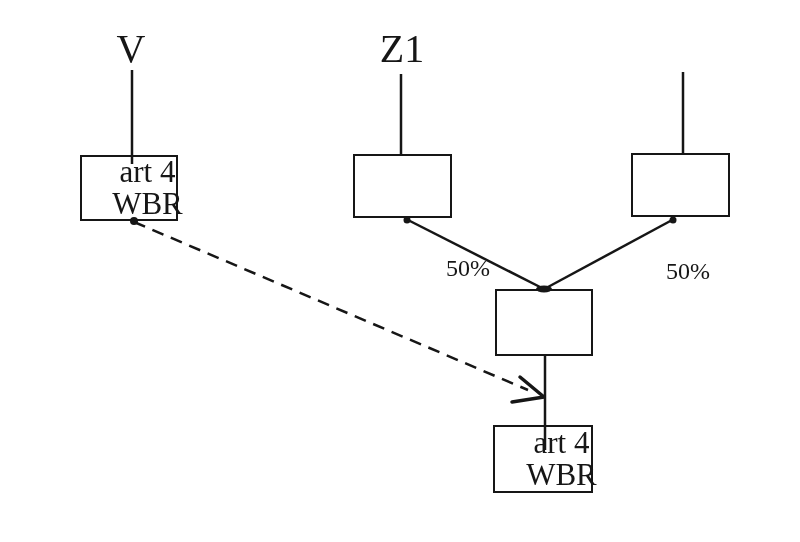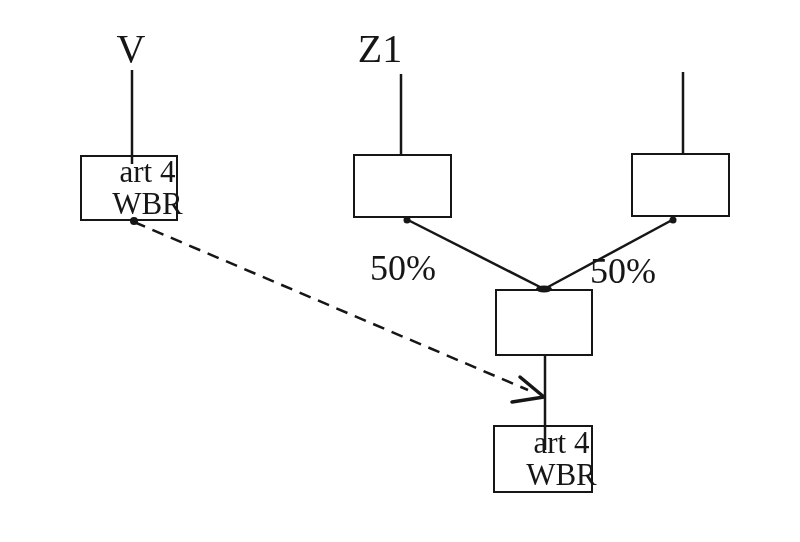--- a/index.html
+++ b/index.html
@@ -30,21 +30,21 @@
     position: absolute;
     width: 120px;
     top: 28px;
     height: 42px;
     line-height: 42px;
     text-align: center;
     font-size: 40px;
     z-index: 2;
   }
   .toplabel.v  { left: 71px;  }
-  .toplabel.z1 { left: 320px; }
+  .toplabel.z1 { left: 342px; }
   .toplabel.z2 { left: 621px; }
   .node {
     position: absolute;
     border: 2.5px solid #161616;
     background: #ffffff;
     box-sizing: border-box;
     z-index: 1;
     display: flex;
     flex-direction: column;
     align-items: center;
@@ -61,22 +61,22 @@
     font-size: 31px;
     line-height: 32px;
     text-align: center;
     white-space: nowrap;
   }
   .pct {
     position: absolute;
     width: 120px;
     height: 38px;
     line-height: 38px;
-    text-align: left;
-    font-size: 36px;
+    text-align: right;
+    font-size: 24px;
     z-index: 2;
   }
   .pct.left  { left: 370px; top: 249px; }
   .pct.right { left: 590px; top: 252px; }
 </style>
 </head>
 <body>
 
 <div class="stage">
 

